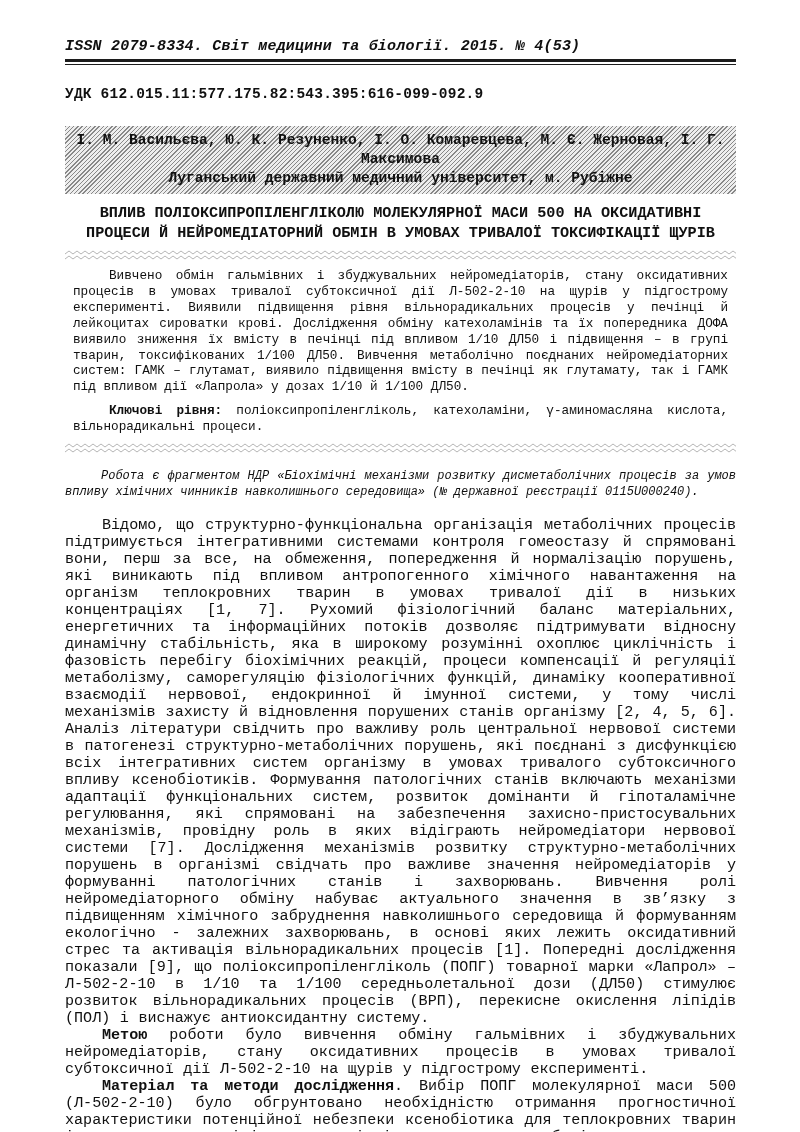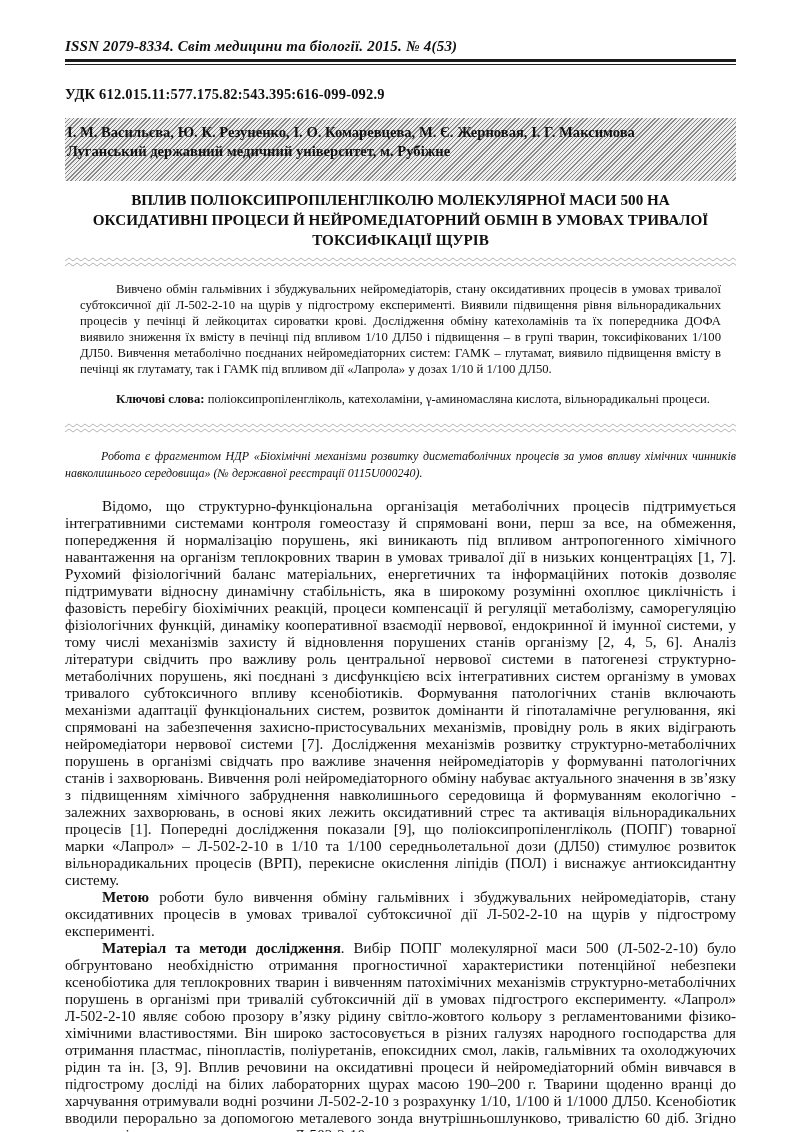--- a/index.html
+++ b/index.html
@@ -7,21 +7,21 @@
     padding: 0;
     background: #ffffff;
   }
   .page {
     position: relative;
     width: 800px;
     height: 1132px;
     margin: 0 auto;
     background: #ffffff;
     color: #101010;
-    font-family: Liberation Serif, serif;
+    font-family: Liberation Mono, monospace;
     box-sizing: border-box;
     padding: 38px 64px 0 65px;
     overflow: hidden;
   }
   
   .journal-head {
     font-size: 15px;
     font-weight: bold;
     font-style: italic;
     letter-spacing: 0.2px;
@@ -30,30 +30,30 @@
   .head-rule {
     height: 2px;                 
     border-top: 3px solid #1c1c1c;
     border-bottom: 1.5px solid #1c1c1c;
     margin-bottom: 21px;
   }
   
   .udk {
     font-size: 14.5px;
     font-weight: bold;
-    margin-bottom: 15px;
+    margin-bottom: 24px;
     letter-spacing: 0.2px;
   }
   
   .authors-block {
-    text-align: left;
+    text-align: center;
     font-weight: bold;
     font-size: 14.6px;
     line-height: 19px;
-    padding: 5px 2px 20px;
+    padding: 5px 2px 6px;
     background-color: #d9d9d9;
     background-image: repeating-linear-gradient(
       135deg,
       rgba(70,70,70,0.55) 0px,
       rgba(70,70,70,0.55) 1px,
       rgba(255,255,255,0.55) 1px,
       rgba(255,255,255,0.55) 3px
     );
     margin-bottom: 9px;
   }
@@ -74,21 +74,21 @@
   }
   
   .abstract-wrap {
     margin-top: 3px;
   }
   .abstract, .keywords {
     font-size: 12.7px;
     line-height: 15.9px;
     text-align: justify;
     text-indent: 36px;
-    margin: 15px;
+    margin: 8px;
   }
   .keywords-label { font-weight: bold; }
   
   .ndr {
     font-size: 12px;
     line-height: 16.2px;
     font-style: italic;
     text-align: justify;
     text-indent: 36px;
     margin: 15px 0 17px;
@@ -125,21 +125,21 @@
     <defs>
       <pattern id="zz1" width="8" height="5" patternUnits="userSpaceOnUse">
         <path d="M0 4 L4 1 L8 4" fill="none" stroke="#b5b5b5" stroke-width="1"></path>
       </pattern>
     </defs>
     <rect width="100%" height="10" fill="url(#zz1)"></rect>
   </svg>
 
   <div class="abstract-wrap">
     <p class="abstract">Вивчено обмін гальмівних і збуджувальних нейромедіаторів, стану оксидативних процесів в умовах тривалої субтоксичної дії Л-502-2-10 на щурів у підгострому експерименті. Виявили підвищення рівня вільнорадикальних процесів у печінці й лейкоцитах сироватки крові. Дослідження обміну катехоламінів та їх попередника ДОФА виявило зниження їх вмісту в печінці під впливом 1/10 ДЛ50 і підвищення – в групі тварин, токсифікованих 1/100 ДЛ50. Вивчення метаболічно поєднаних нейромедіаторних систем: ГАМК – глутамат, виявило підвищення вмісту в печінці як глутамату, так і ГАМК під впливом дії «Лапрола» у дозах 1/10 й 1/100 ДЛ50.</p>
-    <p class="keywords"><span class="keywords-label">Ключові слова:</span><span> поліоксипропіленгліколь, катехоламіни, γ-аминомасляна кислота, вільнорадикальні процеси.</span></p>
+    <p class="keywords"><span class="keywords-label">Ключові рівня:</span><span> поліоксипропіленгліколь, катехоламіни, γ-аминомасляна кислота, вільнорадикальні процеси.</span></p>
   </div>
 
   <svg class="zigzag" xmlns="http://www.w3.org/2000/svg" preserveAspectRatio="none">
     <defs>
       <pattern id="zz2" width="8" height="5" patternUnits="userSpaceOnUse">
         <path d="M0 4 L4 1 L8 4" fill="none" stroke="#b5b5b5" stroke-width="1"></path>
       </pattern>
     </defs>
     <rect width="100%" height="10" fill="url(#zz2)"></rect>
   </svg>

